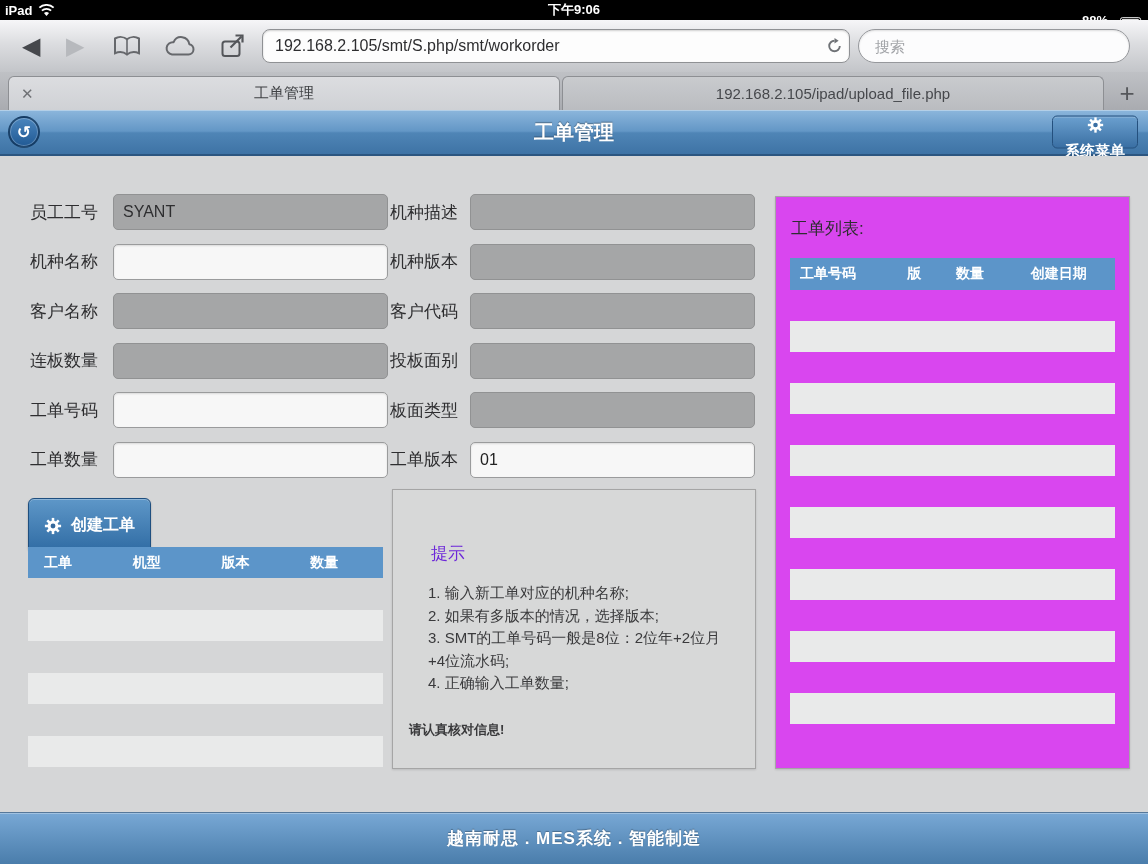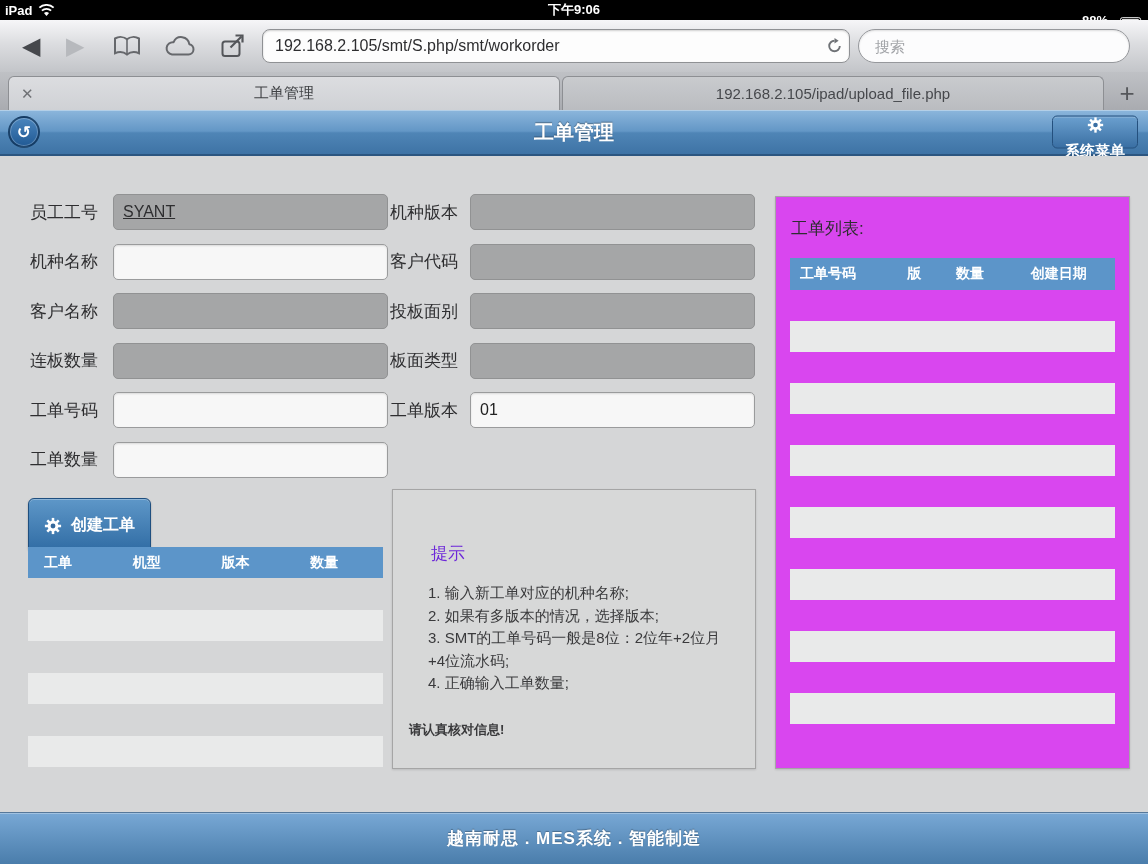--- a/index.html
+++ b/index.html
@@ -76,21 +76,21 @@
   .form-row{display:flex;align-items:center;height:36px;margin-bottom:13.5px;}
   .form-label{font-size:17px;color:#2e2e30;flex:0 0 auto;}
   .form-col-left .form-label{width:83px;}
   .form-col-mid .form-label{width:80px;}
   .form-input{height:36px;border-radius:5px;border:1px solid #9a9b9c;background:#f7f7f7;
     font-size:16px;padding:0 9px;color:#222;box-sizing:border-box;outline:none;
     box-shadow:inset 0 1px 2px rgba(0,0,0,.12);font-family:inherit;}
   .form-col-left .form-input{width:275px;}
   .form-col-mid .form-input{width:285px;}
   .form-input.disabled{background:#a5a6a7;border-color:#919293;box-shadow:none;
-    color:#0c4a6e;opacity:1;text-decoration:underline;-webkit-text-fill-color:#2e2e30;}
+    color:#0c4a6e;opacity:1;-webkit-text-fill-color:#2e2e30;}
   .create-btn{position:absolute;left:28px;top:342px;height:37px;padding:8px 15px;
     display:flex;align-items:center;gap:9px;
     background:linear-gradient(#5e97c8,#2f6ba3);border:1px solid #1f4f7f;border-radius:6px;
     color:#fff;font-size:16px;font-weight:bold;box-shadow:inset 0 1px 0 rgba(255,255,255,.3),0 1px 2px rgba(0,0,0,.25);
     cursor:default;}
   
   .blue-head{background:#5c95c9;display:flex;align-items:center;color:#fff;font-weight:bold;font-size:14px;}
   .pending-table{position:absolute;left:28px;top:391px;width:355px;}
   .pending-table .blue-head{height:31px;}
   .pending-table .blue-head span{flex:1;padding-left:16px;}
@@ -241,20 +241,24 @@
         <span class="form-label">工单号码</span>
         <input type="text" class="form-input" style="">
       </div>
       <div class="form-row">
         <span class="form-label">工单数量</span>
         <input type="text" class="form-input" style="">
       </div>
     </div>
   <div class="form-col form-col-mid">
       <div class="form-row">
+        <span class="form-label">机种描述</span>
+        <input type="text" class="form-input disabled" disabled="" style="">
+      </div>
+      <div class="form-row">
         <span class="form-label">机种版本</span>
         <input type="text" class="form-input disabled" disabled="" style="">
       </div>
       <div class="form-row">
         <span class="form-label">客户代码</span>
         <input type="text" class="form-input disabled" disabled="" style="">
       </div>
       <div class="form-row">
         <span class="form-label">投板面别</span>
         <input type="text" class="form-input disabled" disabled="" style="">

